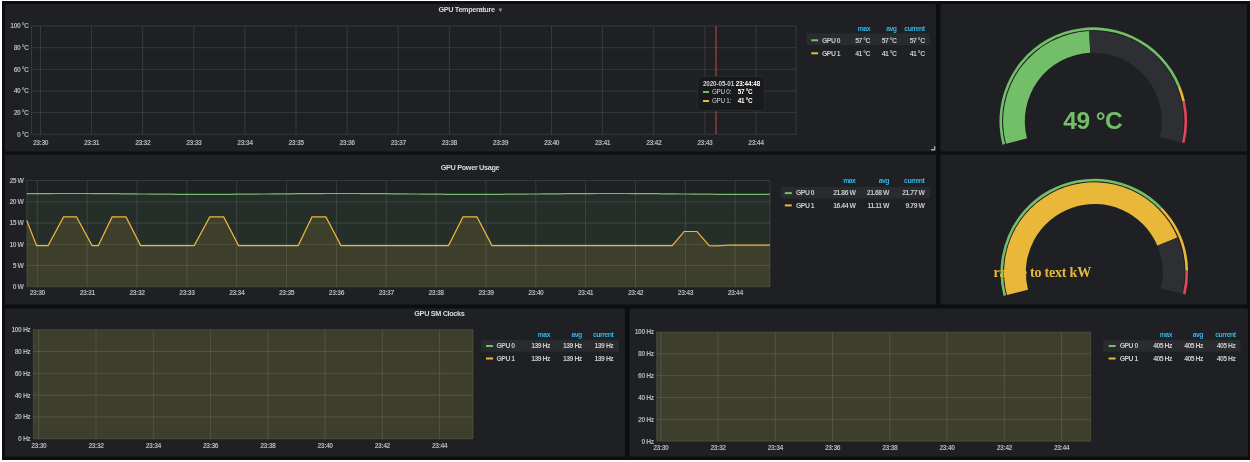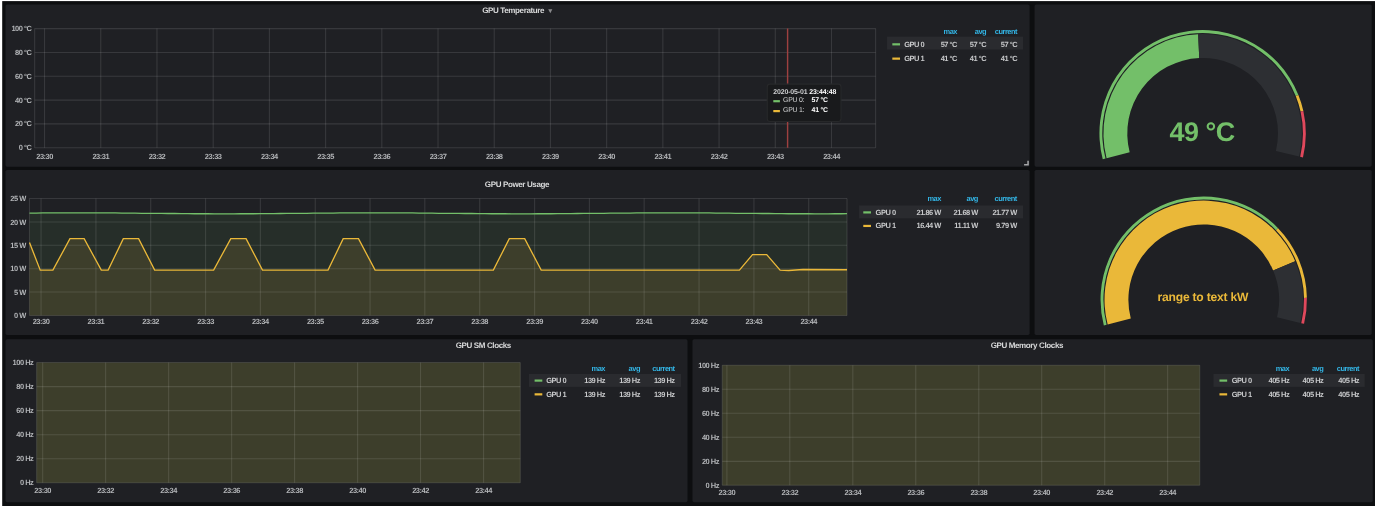--- a/index.html
+++ b/index.html
@@ -5,22 +5,22 @@
 html,body { width:1250px; height:462px; background:#fff; overflow:hidden;
   font-family:"Liberation Sans", sans-serif; }
 #page { position:absolute; left:1.5px; top:1px; width:1248.5px; height:459px;
   background:#0d0e10; filter:blur(0.3px); }
 #page svg { position:absolute; left:0; top:0; }
 .title { position:absolute; text-align:center; font-size:7.3px; font-weight:bold;
   color:#d8d9da; letter-spacing:-0.35px; }
 .caret { color:#89898c; font-size:6.5px; margin-left:4px; }
 .bigval { position:absolute; width:200px; text-align:center; font-size:24.5px;
   font-weight:bold; letter-spacing:-0.5px; }
-.midval { position:absolute; width:200px; text-align:center; font-size:11px;
-  font-weight:bold; letter-spacing:-0.2px; }
+.midval { position:absolute; width:200px; text-align:left; font-size:14px;
+  font-weight:bold; letter-spacing:-0.2px;font-family:Liberation Serif, serif; }
 .tip { position:absolute; left:695.4px; top:75px; width:68px; height:34.5px;
   background:#191a1c; border:1px solid #27282a; border-radius:3px; padding:2.6px 5px;
   font-size:6.3px; letter-spacing:-0.25px; color:#c9cacb; }
 .tiprow1 { white-space:nowrap; letter-spacing:-0.1px; }
 .tiprow { white-space:nowrap; margin-top:1.9px; position:relative; padding-left:9px; color:#d4d5d6;}
 .tiprow .d { position:absolute; left:0; top:3px; width:6px; height:2px; }
 .tiprow .n { margin-right:6px; }
 .tiprow b { color:#fff; position:absolute; right:6.5px; top:0; }
 </style></head>
 <body>
@@ -268,13 +268,12 @@
 <div class="title" style="left:318.5px;top:3.5px;width:300px;">GPU Temperature<span class="caret">▾</span></div>
 <div class="tip">
 <div class="tiprow1"><b style="color:#cfd0d2">2020-05-01</b> <b style="color:#fff">23:44:48</b></div>
 <div class="tiprow"><span class="d" style="background:#73bf69"></span><span class="n">GPU 0:</span><b>57 °C</b></div>
 <div class="tiprow"><span class="d" style="background:#eab839"></span><span class="n">GPU 1:</span><b>41 °C</b></div>
 </div>
 <div class="bigval" style="left:991.3px;top:106px;color:#73bf69">49 °C</div>
 <div class="title" style="left:318.5px;top:162px;width:300px;">GPU Power Usage</div>
 <div class="midval" style="left:992px;top:264px;color:#eab839">range to text kW</div>
 <div class="title" style="left:163px;top:308.0px;width:300px;text-align:right;">GPU SM Clocks</div>
-<div class="title" style="left:782px;top:308.0px;width:300px;">GPU Memory Clocks</div>
 </div>
 </body></html>

